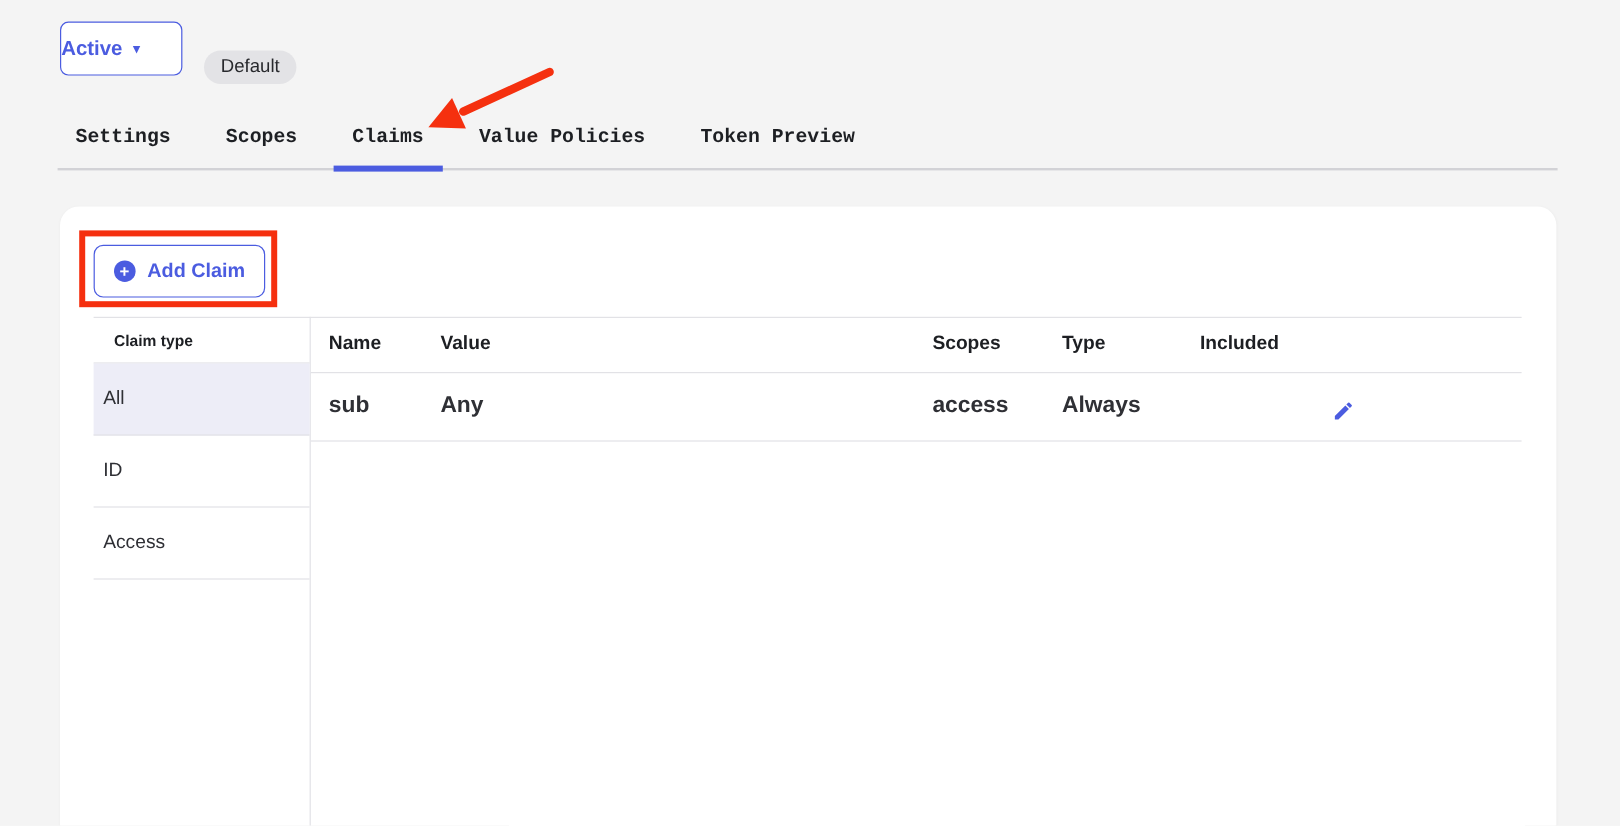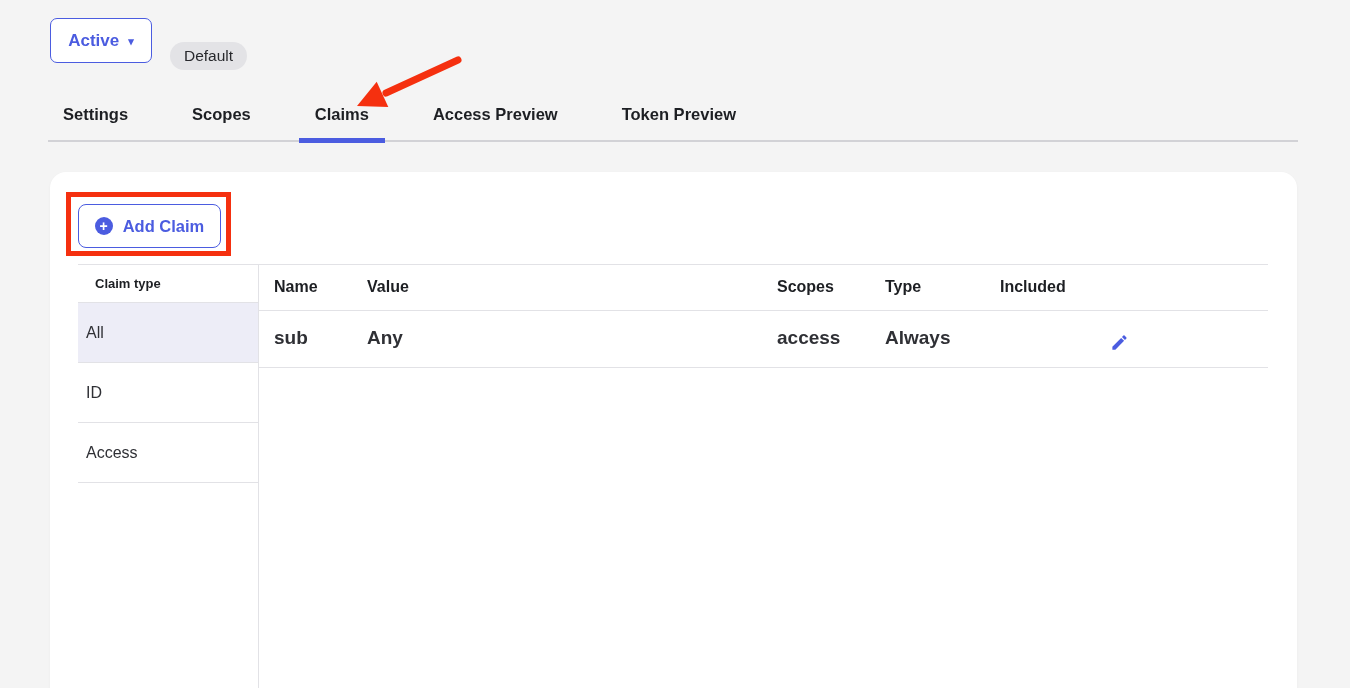--- a/index.html
+++ b/index.html
@@ -14,37 +14,38 @@
   }
   *{box-sizing:border-box;margin:0;padding:0;}
   html,body{width:1350px;height:688px;}
   body{font-family:"Liberation Sans",sans-serif;background:var(--page_bg);}
   .page{position:relative;width:1350px;height:688px;overflow:hidden;background:var(--page_bg);}
 
   
   .active-btn{
     position:absolute;left:50px;top:18px;width:102px;height:45px;
     background:#fff;border:1.5px solid var(--accent);border-radius:7px;
-    display:flex;align-items:center;justify-content:center;gap:9px;
+    display:flex;align-items:center;gap:9px;
     color:var(--accent);font-family:"Liberation Sans",sans-serif;
     font-size:17px;font-weight:700;cursor:pointer;
   }
   .active-btn .caret{font-size:11px;line-height:1;margin-top:2px;}
   .badge{
     position:absolute;left:170px;top:30px;height:28px;
     display:inline-flex;align-items:center;padding:0 14px;
     background:#e3e3e6;border-radius:14px;
     color:#28292d;font-size:15.5px;margin-top:12px;
   }
 
   
   .tabbar{
     position:absolute;left:48px;right:52px;top:100px;
-    display:flex;gap:64px;padding-left:15px;
+    display:flex;gap:46px;padding-left:15px;
     border-bottom:2px solid var(--line-strong);
+    font-family:Liberation Mono, monospace;
   }
   .tab{
     position:relative;font-size:16.5px;font-weight:700;color:var(--text-dark);
     line-height:28px;padding-bottom:12px;cursor:pointer;white-space:nowrap;
   }
   .tab.active::after{
     content:"";position:absolute;left:-16px;right:-16px;bottom:-3px;height:5px;
     background:var(--accent);
   }
 
@@ -125,21 +126,21 @@
     <span>Active</span>
     <span class="caret">▾</span>
   </button>
 
   <span class="badge">Default</span>
 
   <div class="tabbar">
     <div class="tab">Settings</div>
     <div class="tab">Scopes</div>
     <div class="tab active">Claims</div>
-    <div class="tab">Access Preview</div>
+    <div class="tab">Value Policies</div>
     <div class="tab">Token Preview</div>
   </div>
 
   <div class="card">
 
     <div class="red-box"></div>
 
     <button class="add-claim">
       <span class="plus-circle">+</span>
       <span>Add Claim</span>

